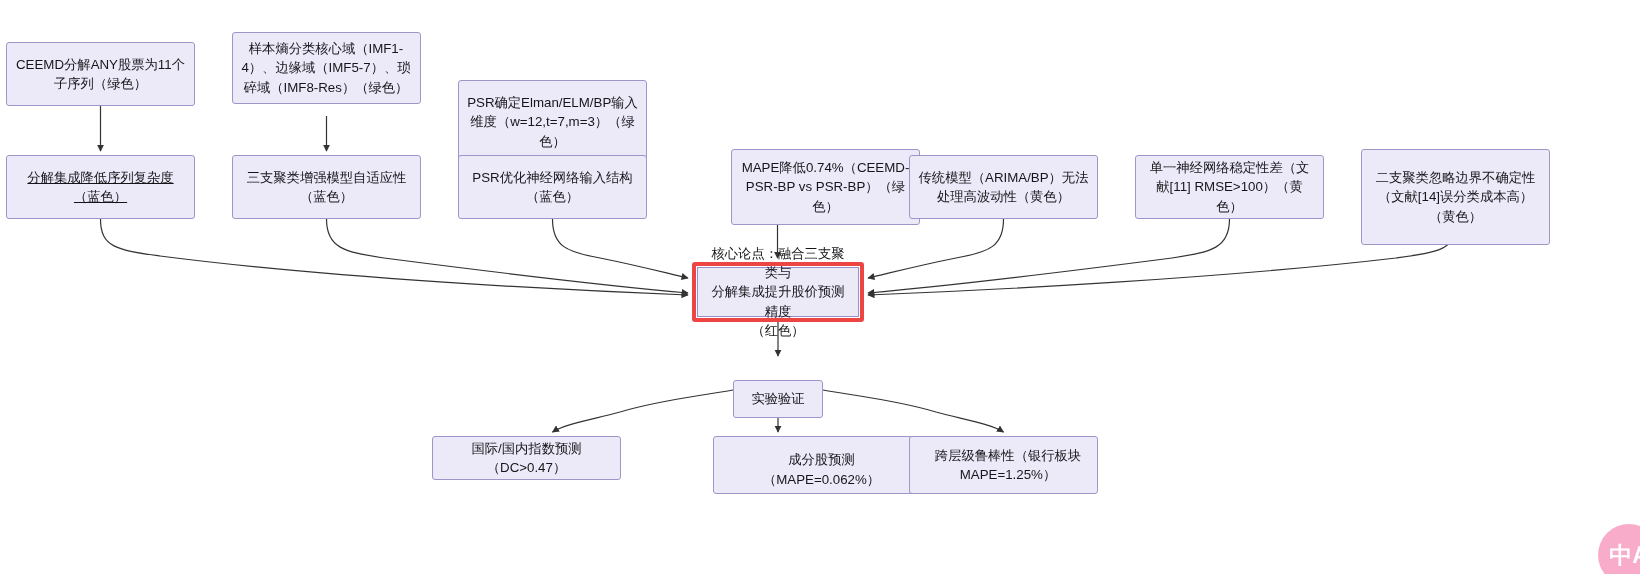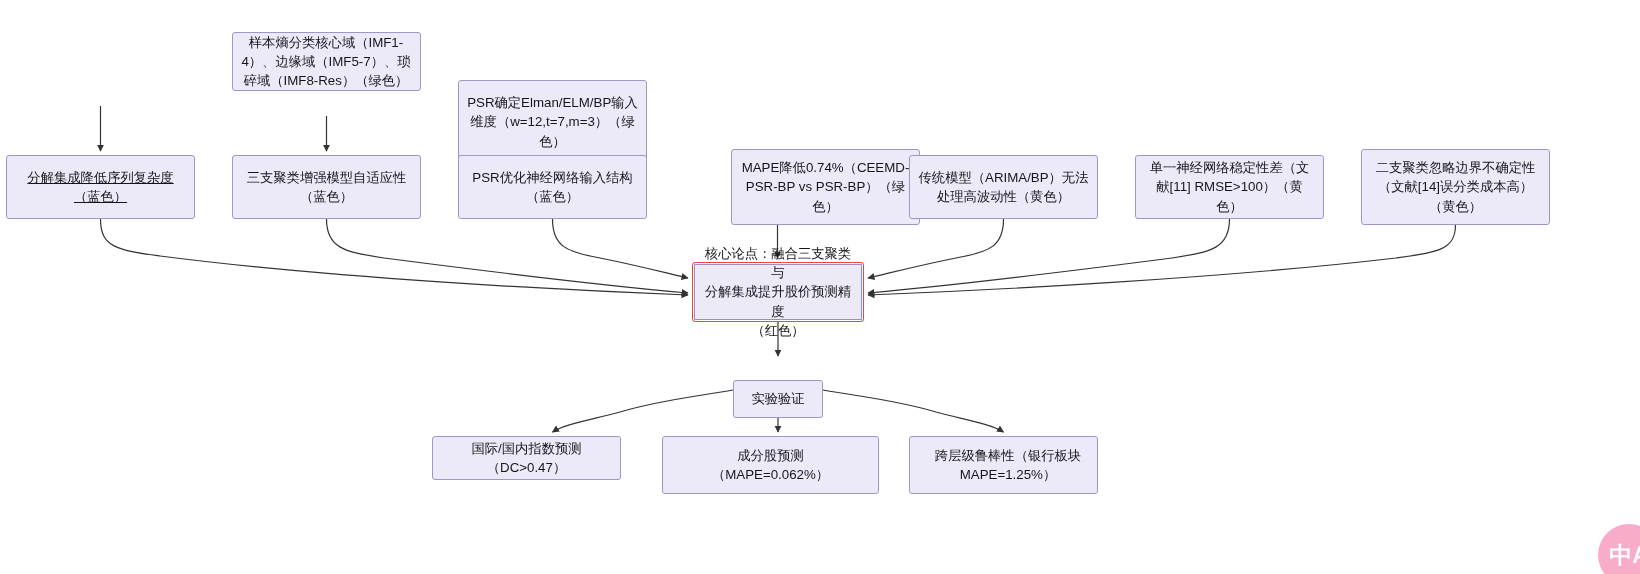--- a/index.html
+++ b/index.html
@@ -41,21 +41,21 @@
     padding: 4px 7px;
     z-index: 2;
   }
   .node .label {
     display: block;
     width: 100%;
     white-space: pre-line;
   }
   .node.core {
     background: #EDEAF8;
-    border: 1px solid #ef4444;
+    border: 4px solid #ef4444;
     box-shadow: inset 0 0 0 1px #ffffff, inset 0 0 0 2px #9A8FCB;
     padding: 5px 9px;
   }
   .watermark {
     position: absolute;
     width: 62px;
     height: 62px;
     border-radius: 50%;
     background: #F9A8C8;
     color: #ffffff;
@@ -97,22 +97,26 @@
       <path d="M 1455.5 225 C 1455.5 250, 1438 252, 1396 258 C 1226 278, 996 290, 868 295"></path>
 
       <path d="M 778 322 L 778 356"></path>
 
       <path d="M 733 390 C 700 396, 660 400, 620 412 C 590 420, 565 424, 552.5 432"></path>
       <path d="M 778 400 L 778 432"></path>
       <path d="M 823 390 C 856 396, 896 400, 936 412 C 966 420, 991 424, 1003.5 432"></path>
     </g>
   </svg>
 
+  <div class="node" style="left:6px; top:42px; width:189px; height:64px;">
+    <span class="label">CEEMD分解ANY股票为11个
+子序列（绿色）</span>
+  </div>
 
-  <div class="node" style="left:232px; top:32px; width:189px; height:59px;padding-left:6px;">
+  <div class="node" style="left:232px; top:32px; width:189px; height:72px;padding-left:6px;">
     <span class="label">样本熵分类核心域（IMF1-
 4）、边缘域（IMF5-7）、琐
 碎域（IMF8-Res）（绿色）</span>
   </div>
 
   <div class="node" style="left:458px; top:32px; width:189px; height:84px;margin-top:48px;">
     <span class="label">PSR确定Elman/ELM/BP输入
 维度（w=12,t=7,m=3）（绿
 色）</span>
   </div>
@@ -141,42 +145,42 @@
   <div class="node" style="left:909px; top:155px; width:189px; height:64px;justify-content:flex-end;">
     <span class="label">传统模型（ARIMA/BP）无法
 处理高波动性（黄色）</span>
   </div>
 
   <div class="node" style="left:1135px; top:155px; width:189px; height:64px;">
     <span class="label">单一神经网络稳定性差（文
 献[11] RMSE&gt;100）（黄色）</span>
   </div>
 
-  <div class="node" style="left:1361px; top:149px; width:189px; height:76px;">
+  <div class="node" style="left:1361px; top:149px; width:189px; height:96px;">
     <span class="label">二支聚类忽略边界不确定性
 （文献[14]误分类成本高）
 （黄色）</span>
   </div>
 
   <div class="node core" style="left:692px; top:262px; width:172px; height:60px;">
     <span class="label">核心论点：融合三支聚类与
 分解集成提升股价预测精度
 （红色）</span>
   </div>
 
   <div class="node" style="left:733px; top:380px; width:90px; height:38px;">
     <span class="label">实验验证</span>
   </div>
 
   <div class="node" style="left:432px; top:436px; width:189px; height:44px;">
     <span class="label">国际/国内指数预测
 （DC&gt;0.47）</span>
   </div>
 
-  <div class="node" style="left:662px; top:436px; width:217px; height:58px;">
+  <div class="node" style="left:713px; top:436px; width:217px; height:58px;align-items:flex-end;">
     <span class="label">成分股预测
 （MAPE=0.062%）</span>
   </div>
 
   <div class="node" style="left:909px; top:436px; width:189px; height:58px;padding-left:16px;">
     <span class="label">跨层级鲁棒性（银行板块
 MAPE=1.25%）</span>
   </div>
 
   <div class="watermark" style="left:1598px; top:524px;">

